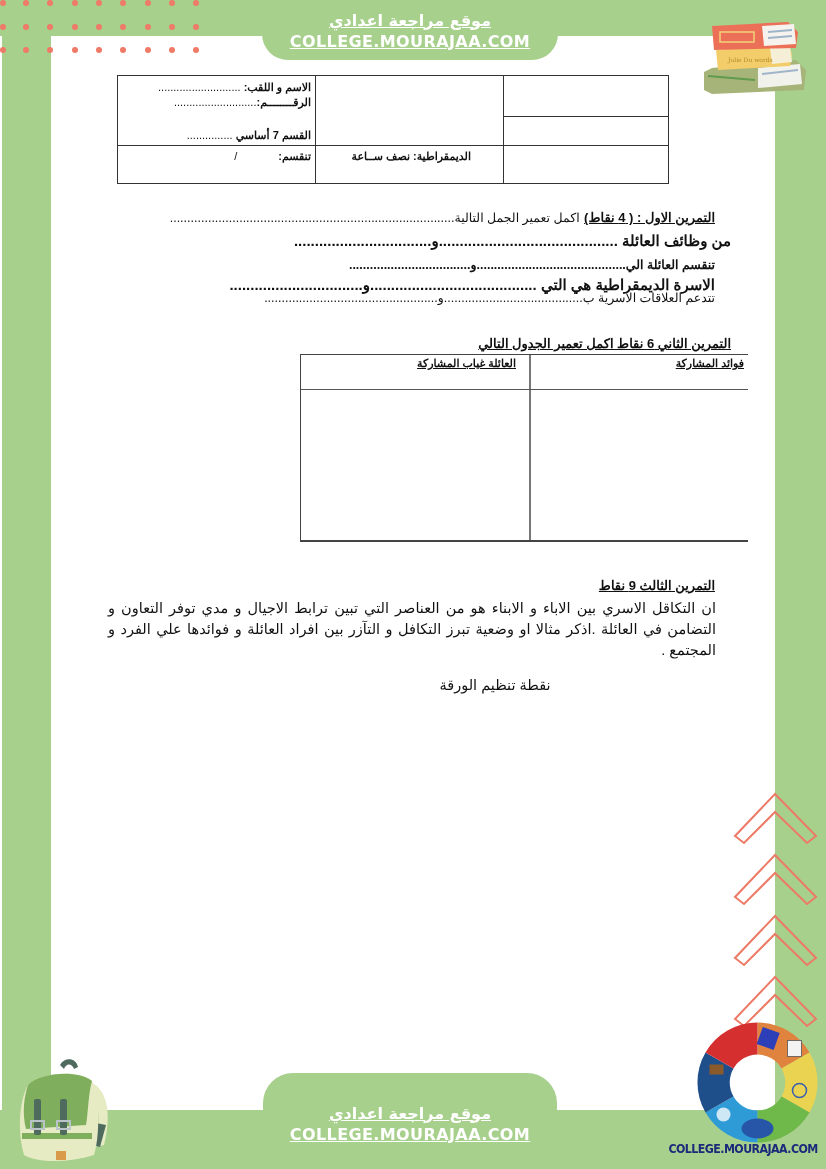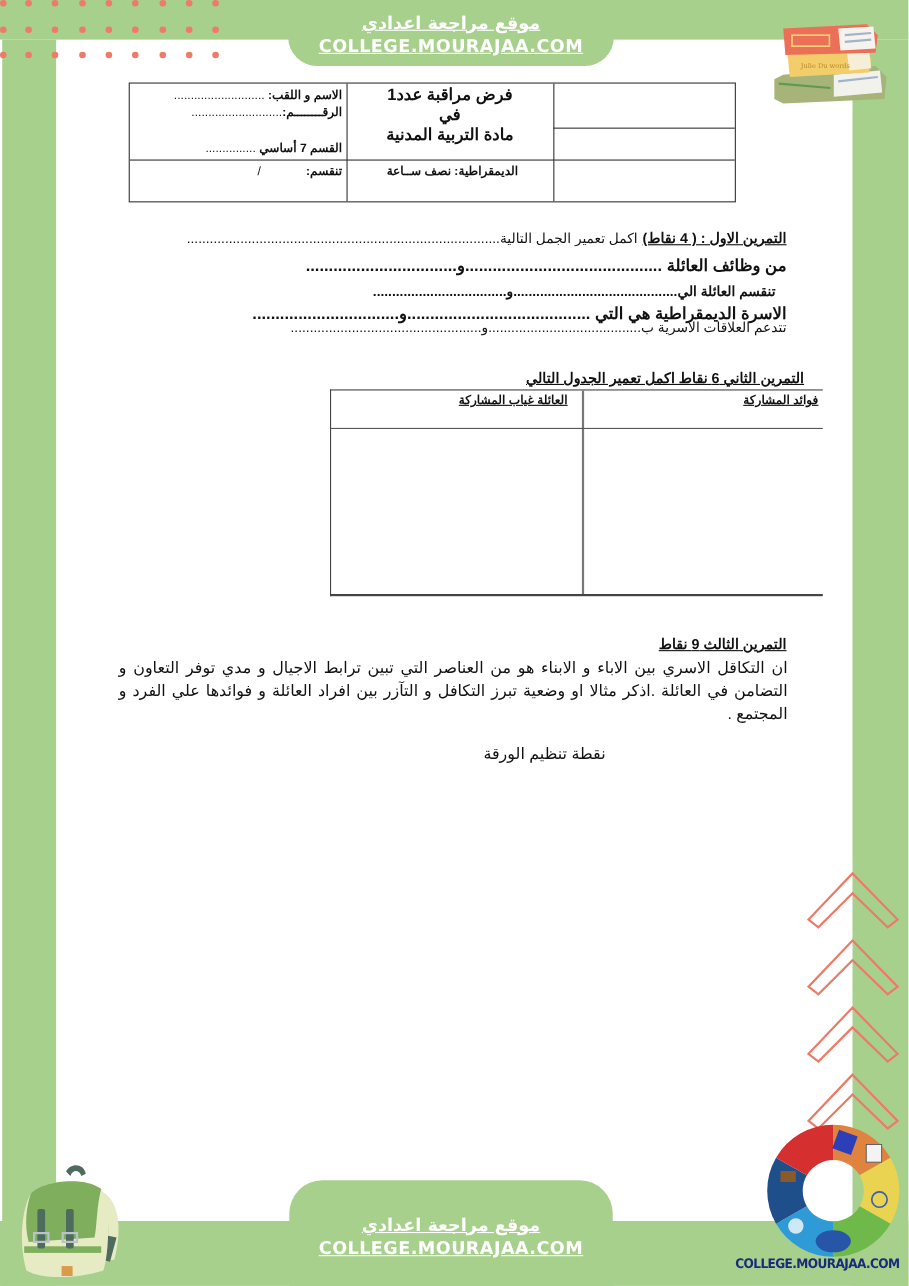--- a/index.html
+++ b/index.html
@@ -125,36 +125,31 @@
   </div>
   <div class="cell" style="right:357px; top:52px; width:190px;">
     <span>القسم 7 أساسي</span>
     <span class="muted-dots">...............</span>
   </div>
   <div class="cell" style="right:357px; top:73px; width:190px;">
     <span>تنقسم:</span>
     <span style="margin-right:38px; font-weight:normal">/</span>
   </div>
 
-  <div class="title-block">
-    <div>فرض مراقبة  عدد1</div>
-    <div>في</div>
-    <div>مادة التربية المدنية</div>
-  </div>
   <div class="cell" style="left:198px; width:155px; top:73px; text-align:right;">الديمقراطية: نصف ســاعة</div>
 </div>
 
 <div class="rtl" style="right:111px; top:208px;">
   <span class="ex-title">التمرين الاول : ( 4  نقاط)</span>
   <span class="line-n">اكمل تعمير الجمل التالية</span><span class="line-n dotted">..................................................................................</span>
 </div>
-<div class="rtl line-b" style="right:111px; top:232px;">
+<div class="rtl line-b" style="right:95px; top:232px;">
   <span>من وظائف العائلة </span><span class="dotted">...........................................و.................................</span>
 </div>
-<div class="rtl line-s" style="right:121px; top:257px;text-align:right;">
+<div class="rtl line-s" style="right:111px; top:257px;text-align:right;">
   <span>تنقسم العائلة الي</span><span class="dotted">...........................................و...................................</span>
 </div>
 <div class="rtl line-b" style="right:111px; top:276px;">
   <span>الاسرة الديمقراطية هي التي </span><span class="dotted">........................................و................................</span>
 </div>
 <div class="rtl line-n" style="right:111px; top:290px;">
   <span>تتدعم العلاقات الاسرية ب</span><span class="dotted">........................................و..................................................</span>
 </div>
 
 <div class="rtl ex-title" style="right:95px; top:336px;">التمرين الثاني 6 نقاط اكمل تعمير الجدول التالي</div>

